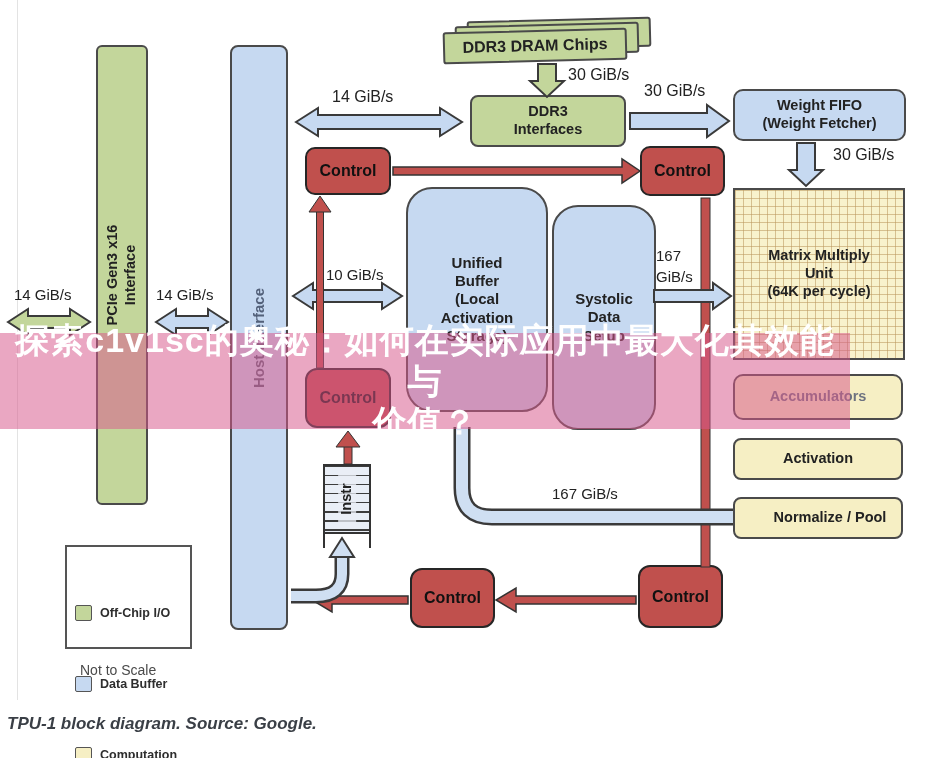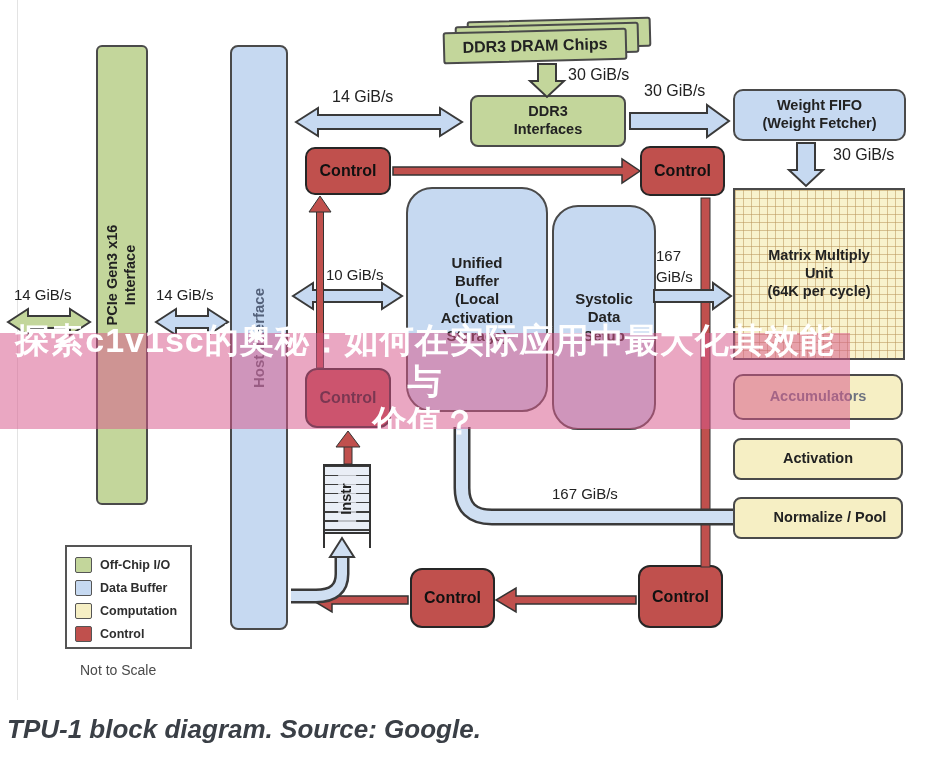--- a/index.html
+++ b/index.html
@@ -17,24 +17,24 @@
   .lbl{position:absolute;font-weight:normal;color:#222;font-size:15px;white-space:pre-line;z-index:2;}
   .grid{background-color:#f8f2cd;
         background-image:
           repeating-linear-gradient(to right, rgba(186,150,92,.55) 0 1px, transparent 1px 8px),
           repeating-linear-gradient(to bottom, rgba(186,150,92,.55) 0 1px, transparent 1px 8px);}
   .stripes{background:repeating-linear-gradient(to bottom,#3c3c3c 0 1.5px,#e9eef6 1.5px 9px);}
   .svglayer{position:absolute;left:0;top:0;z-index:2;}
   .banner{position:absolute;left:0;top:333px;width:850px;height:96px;background:rgba(215,88,140,0.53);
           z-index:3;display:flex;flex-direction:column;align-items:center;justify-content:center;}
   .banner .bl{color:#ffffff;font-weight:900;font-size:34px;line-height:41px;text-align:center;letter-spacing:1px;}
-  .caption{position:absolute;left:7px;top:714px;font-weight:bold;font-style:italic;font-size:26px;color:#3a3f46;z-index:1;}
+  .caption{position:absolute;left:7px;top:714px;font-weight:bold;font-style:italic;font-size:17px;color:#3a3f46;z-index:1;}
   .legend{position:absolute;left:65px;top:545px;width:127px;height:104px;background:#fff;border:2px solid #555;
           box-sizing:border-box;z-index:1;padding:6px 0 0 8px;}
-  .lrow{display:flex;align-items:center;height:23px;gap:8px;}
+  .lrow{display:flex;align-items:center;height:23px;gap:8px;margin-top:48px;}
   .swatch{width:17px;height:16px;border:1.5px solid #555;border-radius:2px;box-sizing:border-box;flex:0 0 auto;}
   .llabel{font-weight:bold;font-size:12.5px;color:#2e2e2e;}
   .rail{position:absolute;width:2px;height:14px;background:#333;z-index:1;}
 </style>
 </head>
 <body>
 
 <div class="stage">
 
   <div class="abs" style="left:17px;top:0;width:1px;height:700px;background:#e3e3e3;"></div>

